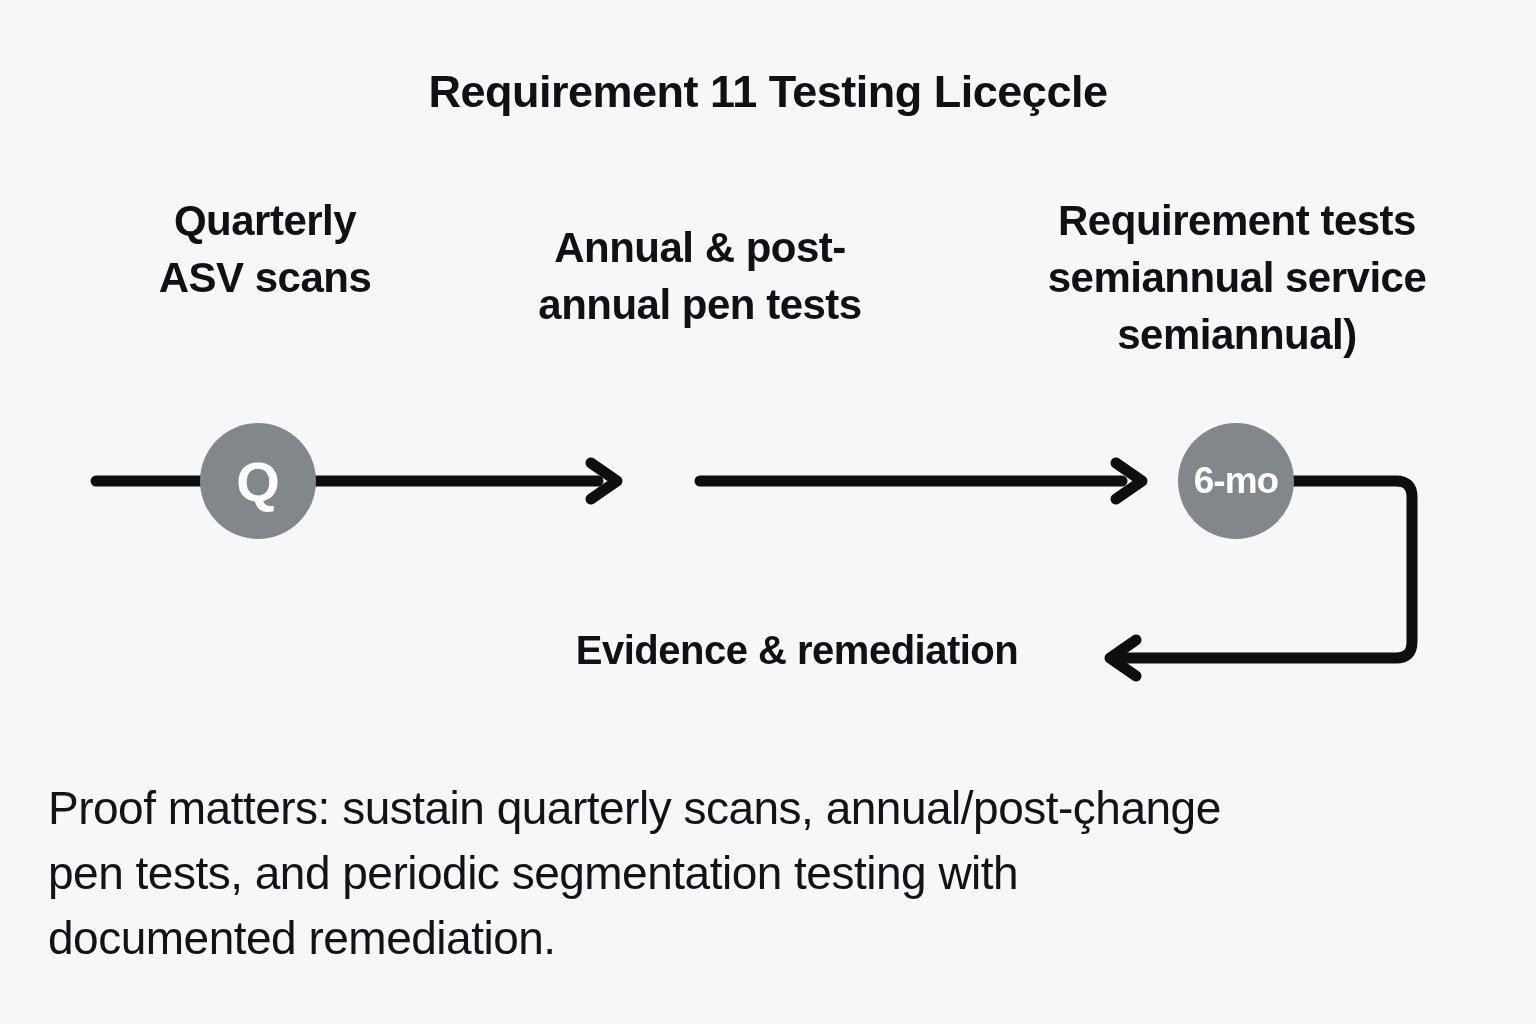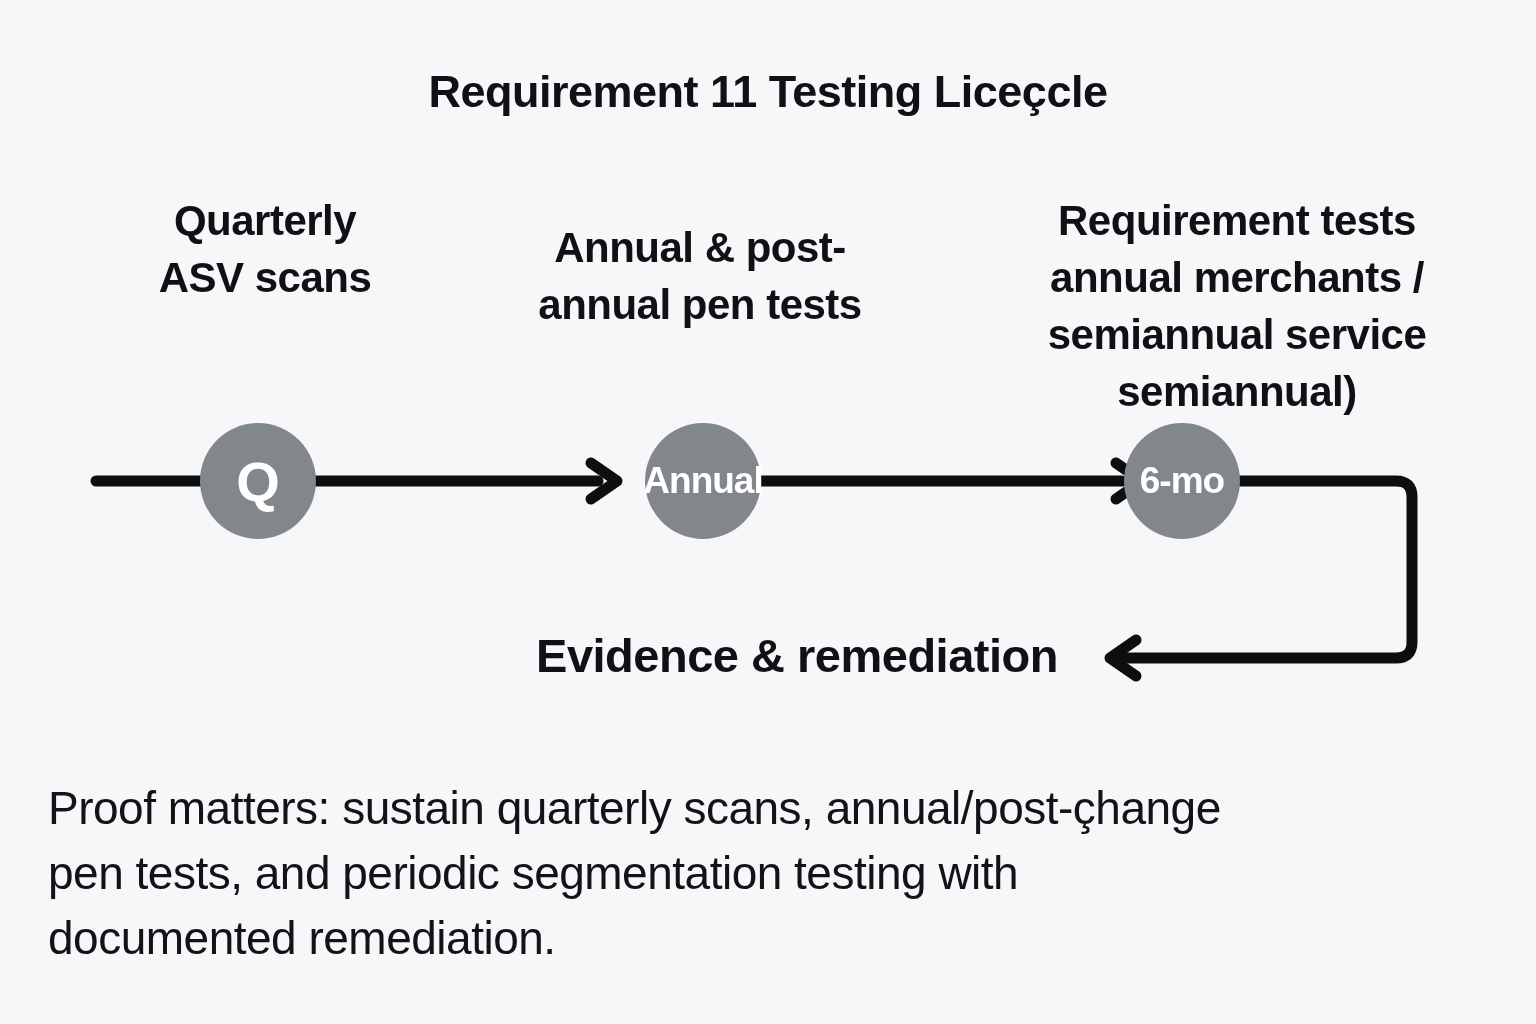--- a/index.html
+++ b/index.html
@@ -58,27 +58,27 @@
     background: #82878b;
     display: flex;
     align-items: center;
     justify-content: center;
     color: #ffffff;
     font-weight: 700;
     white-space: nowrap;
   }
   #node-0 { left: 200px;  top: 423px; font-size: 56px; }
   #node-1 { left: 645px;  top: 423px; font-size: 37px; letter-spacing: -1px; }
-  #node-2 { left: 1124px; top: 423px; font-size: 37px; letter-spacing: -1px; }
+  #node-2 { left: 1178px; top: 423px; font-size: 37px; letter-spacing: -1px; }
 
   .evidence {
     position: absolute;
     top: 628px; left: 467px; width: 660px;
     text-align: center;
-    font-size: 47px;
+    font-size: 40px;
     font-weight: 600;
     letter-spacing: -0.5px;
     color: #101114;
   }
   .footer {
     position: absolute;
     top: 776px; left: 48px; width: 1440px;
     text-align: left;
     font-size: 46px;
     font-weight: 400;
@@ -99,40 +99,36 @@
     <div>ASV scans</div>
   </div>
 
   <div class="stage-label" id="stage-label-1">
     <div>Annual &amp; post-</div>
     <div>annual pen tests</div>
   </div>
 
   <div class="stage-label" id="stage-label-2">
     <div>Requirement tests</div>
-    <div>annual merchants /</div>
     <div>semiannual service</div>
     <div>semiannual)</div>
   </div>
 
   <svg class="flow" width="1536" height="1024" viewBox="0 0 1536 1024" aria-hidden="true">
     <path d="M96 481 H 598"></path>
     <path d="M591 463 L617 481 L591 499"></path>
     <path d="M700 481 H 1122"></path>
     <path d="M1116 463 L1142 481 L1116 499"></path>
     <path d="M1236 481 H 1396 Q1412 481 1412 497 V 642 Q1412 658 1396 658 H 1124"></path>
     <path d="M1136 640 L1110 658 L1136 676"></path>
   </svg>
 
   <div class="node" id="node-0">
     <span>Q</span>
   </div>
-  <div class="node" id="node-1">
-    <span>Annual</span>
-  </div>
   <div class="node" id="node-2">
     <span>6-mo</span>
   </div>
 
   <div class="evidence">Evidence &amp; remediation</div>
 
   <div class="footer">
     <div>Proof matters: sustain quarterly scans, annual/post-çhange</div>
     <div>pen tests, and periodic segmentation testing with</div>
     <div>documented remediation.</div>

